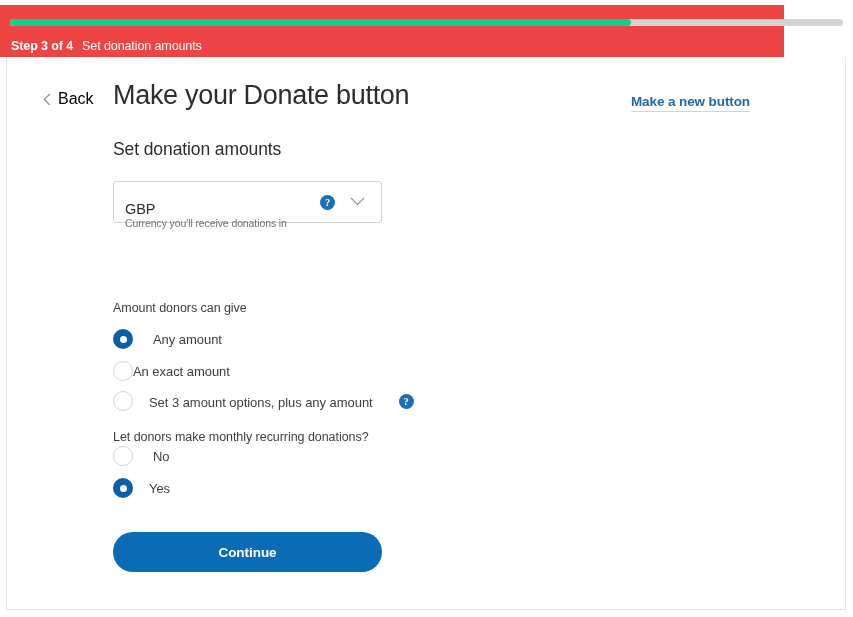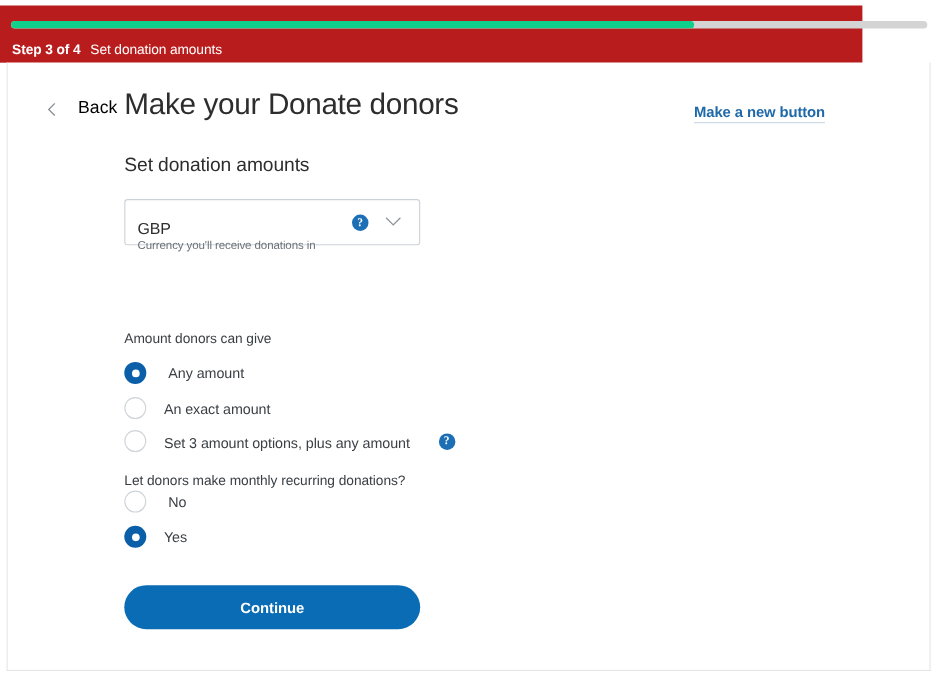--- a/index.html
+++ b/index.html
@@ -24,21 +24,21 @@
     box-sizing: border-box;
   }
 
   
   #stepbar {
     position: absolute;
     left: 0;
     top: 5px;
     width: 784px;
     height: 52px;
-    background: #b91c1c;
+    background: #ef4444;
     box-sizing: border-box;
   }
   #progress-track {
     position: absolute;
     left: 10px;
     top: 14px;
     width: 833px;
     height: 7px;
     background: #d4d4d4;
     border-radius: 4px;
@@ -94,21 +94,21 @@
     top: 0;
     width: 100%;
     height: 72px;
   }
   #back-link {
     position: absolute;
     left: 36px;
     top: 33px;
     display: flex;
     align-items: center;
-    gap: 20px;
+    gap: 7px;
     text-decoration: none;
     cursor: pointer;
   }
   #back-chevron {
     display: block;
     color: #8a8f94;
     line-height: 0;
   }
   #page-title {
     position: absolute;
@@ -252,21 +252,21 @@
     background: #ffffff;
   }
   .radio-text {
     font-size: 13px;
     color: #3a3f44;
     letter-spacing: -0.05px;
     white-space: nowrap;
   }
 
   #radio-any      { left: 106px; top: 272px; gap: 20px; }
-  #radio-exact    { left: 106px; top: 304px; gap: 16px; }
+  #radio-exact    { left: 106px; top: 304px; }
   #radio-three    { left: 106px; top: 334px; gap: 16px; align-items: flex-end; justify-content: center; }
   #radio-three .radio-text { padding-bottom: 1px; }
   #three-help { margin-left: 10px; margin-bottom: 2px; }
 
   #recurring-label {
     position: absolute;
     left: 106px;
     top: 373px;
     font-size: 12.5px;
     color: #3a3f44;
@@ -313,21 +313,21 @@
 
       <a id="back-link">
         <span id="back-chevron">
           <svg width="8" height="13" viewBox="0 0 8 13" aria-hidden="true">
             <path d="M6.8 1 L1.3 6.5 L6.8 12" fill="none" stroke="currentColor" stroke-width="1.2"></path>
           </svg>
         </span>
         <span>Back</span>
       </a>
 
-      <h1 id="page-title">Make your Donate donors</h1>
+      <h1 id="page-title">Make your Donate button</h1>
 
       <a id="new-button-link">Make a new button</a>
     </div>
 
     <h2 id="section-heading">Set donation amounts</h2>
 
     <div id="currency-select">
       <span id="currency-label">Currency you'll receive donations in</span>
       <span id="currency-value">GBP</span>
       <span id="currency-help" class="help-icon">?</span>

